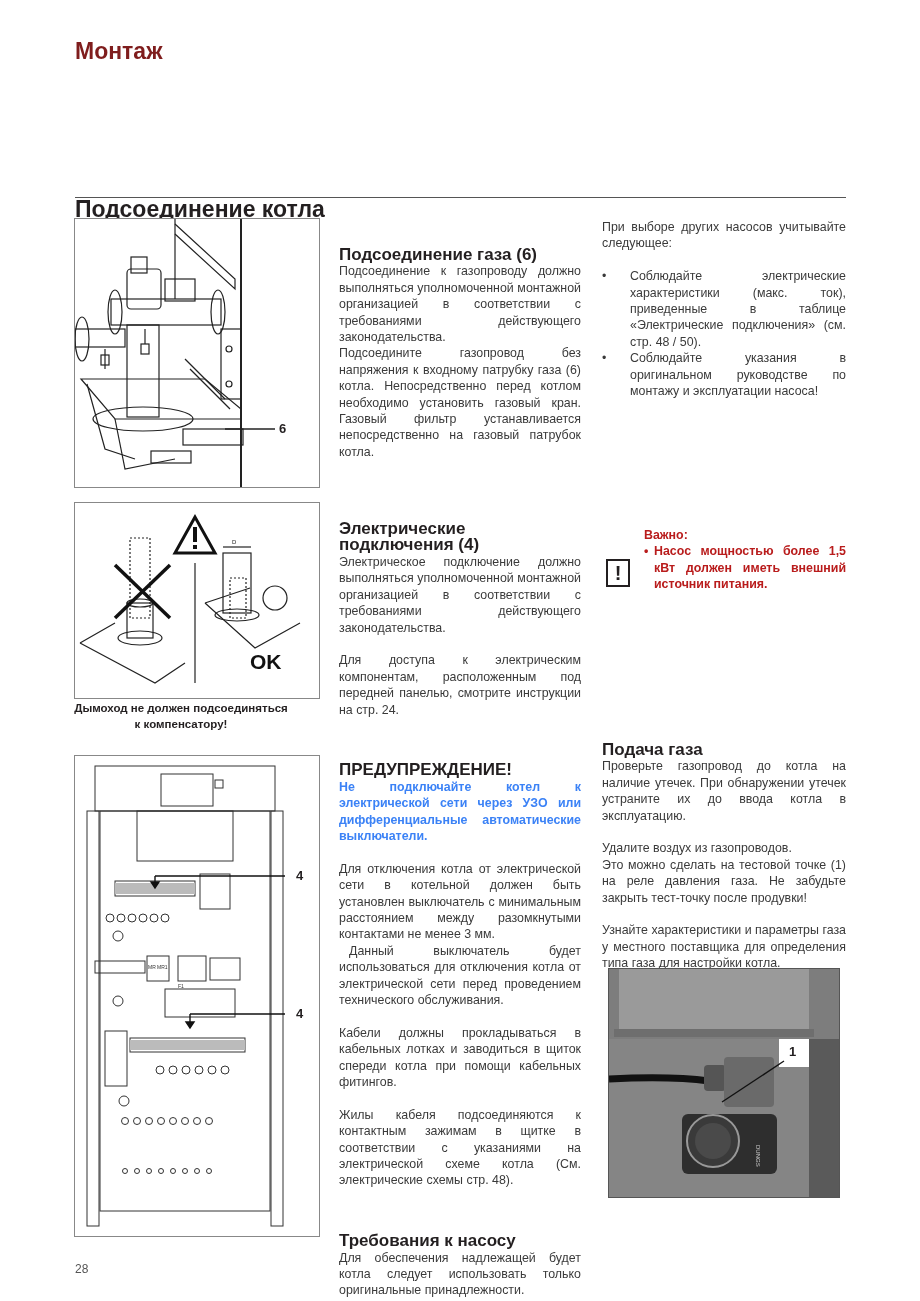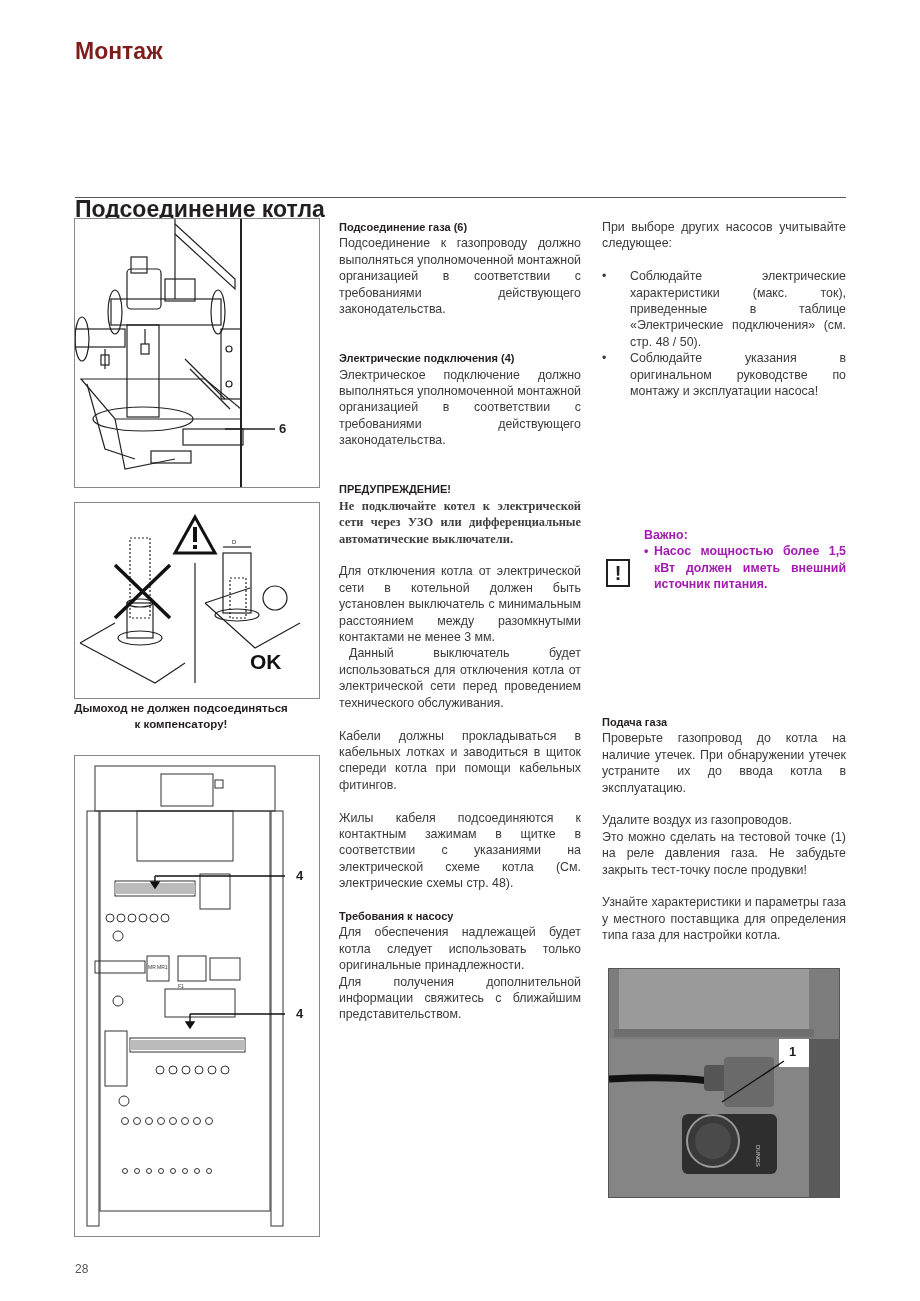--- a/index.html
+++ b/index.html
@@ -5,35 +5,35 @@
   * { box-sizing: border-box; margin: 0; padding: 0; }
   html, body { width: 920px; height: 1301px; background: #ffffff; }
   body { position: relative; font-family: "Liberation Sans", sans-serif; color: #231f20; overflow: hidden; }
 
   .chapter { position: absolute; left: 75px; top: 38px; font-size: 23px; font-weight: bold; color: #7f1d1d; }
   .section-title { position: absolute; left: 75px; top: 160px; font-size: 23px; font-weight: bold; color: #231f20; margin-top: 36px; }
   .rule { position: absolute; left: 75px; top: 197px; width: 771px; height: 1px; background: #555; }
 
   .col { position: absolute; font-size: 12.4px; line-height: 16.4px; color: #3a3a3a; }
   .col p { text-align: justify; margin: 0; }
-  .col h3 { font-size: 11px; font-weight: bold; color: #231f20; line-height: 16.4px; }
+  .col h3 { font-size: 17px; font-weight: bold; color: #231f20; line-height: 16.4px; margin-top: 28px; }
   .col .gap { height: 16.4px; }
-  .col .strong { font-weight: bold; color: #404040; text-align: justify; font-family: Liberation Serif, serif; }
+  .col .strong { font-weight: bold; color: #3b82f6; text-align: justify; }
   .col .indent { text-indent: 10px; }
 
   .bullets { list-style: none; }
   .bullets li { position: relative; padding-left: 28px; text-align: justify; }
   .bullets li::before { content: "•"; position: absolute; left: 0; top: 0; }
 
   .figure { position: absolute; border: 1px solid #888; background: #fff; overflow: hidden; }
   .caption { position: absolute; font-size: 11.5px; font-weight: bold; text-align: center; color: #231f20; line-height: 16px; }
 
   .important { position: absolute; left: 600px; top: 527px; width: 246px; }
   .important .excl { position: absolute; left: 6px; top: 32px; width: 24px; height: 28px; border: 2px solid #231f20; font-weight: bold; font-size: 20px; text-align: center; line-height: 24px; }
-  .important .body { position: absolute; left: 44px; top: 0; width: 202px; font-size: 12.4px; line-height: 16.4px; font-weight: bold; color: #a21caf; }
+  .important .body { position: absolute; left: 44px; top: 0; width: 202px; font-size: 12.4px; line-height: 16.4px; font-weight: bold; color: #b91c1c; }
   .important ul { list-style: none; }
   .important li { position: relative; padding-left: 10px; text-align: justify; }
   .important li::before { content: "•"; position: absolute; left: 0; }
 
   .page-num { position: absolute; left: 75px; top: 1262px; font-size: 12px; color: #555; text-align: center; }
   .callout { font-family: "Liberation Sans", sans-serif; font-weight: bold; font-size: 13px; fill: #231f20; }
 </style>
 </head>
 <body>
 
@@ -178,25 +178,27 @@
     <text class="callout" x="221" y="262">4</text>
     <text x="73" y="213" font-size="5" fill="#333">MR</text>
     <text x="82" y="213" font-size="5" fill="#333">MR1</text>
     <text x="103" y="232" font-size="5" fill="#333">F1</text>
   </svg>
 </div>
 
 <div class="col" style="left:339px; top:219px; width:242px;">
   <h3>Подсоединение газа (6)</h3>
   <p>Подсоединение к газопроводу должно выполняться уполномоченной монтажной организацией в соответствии с требованиями действующего законодательства.</p>
+  <p>Подсоедините газопровод без напряжения к входному патрубку газа (6) котла. Непосредственно перед котлом необходимо установить газовый кран. Газовый фильтр устанавливается непосредственно на газовый патрубок котла.</p>
   <div class="gap"></div>
     <div class="gap"></div>
   <h3>Электрические подключения (4)</h3>
   <p>Электрическое подключение должно выполняться уполномоченной монтажной организацией в соответствии с требованиями действующего законодательства.</p>
   <div class="gap"></div>
+  <p>Для доступа к электрическим компонентам, расположенным под передней панелью, смотрите инструкции на стр. 24.</p>
   <div class="gap"></div>
   <h3>ПРЕДУПРЕЖДЕНИЕ!</h3>
   <p class="strong">Не подключайте котел к электрической сети через УЗО или дифференциальные автоматические выключатели.</p>
   <div class="gap"></div>
   <p>Для отключения котла от электрической сети в котельной должен быть установлен выключатель с минимальным расстоянием между разомкнутыми контактами не менее 3 мм.</p>
   <p class="indent">Данный выключатель будет использоваться для отключения котла от электрической сети перед проведением технического обслуживания.</p>
   <div class="gap"></div>
   <p>Кабели должны прокладываться в кабельных лотках и заводиться в щиток спереди котла при помощи кабельных фитингов.</p>
   <div class="gap"></div>
   <p>Жилы кабеля подсоединяются к контактным зажимам в щитке в соответствии с указаниями на электрической схеме котла (См. электрические схемы стр. 48).</p>

